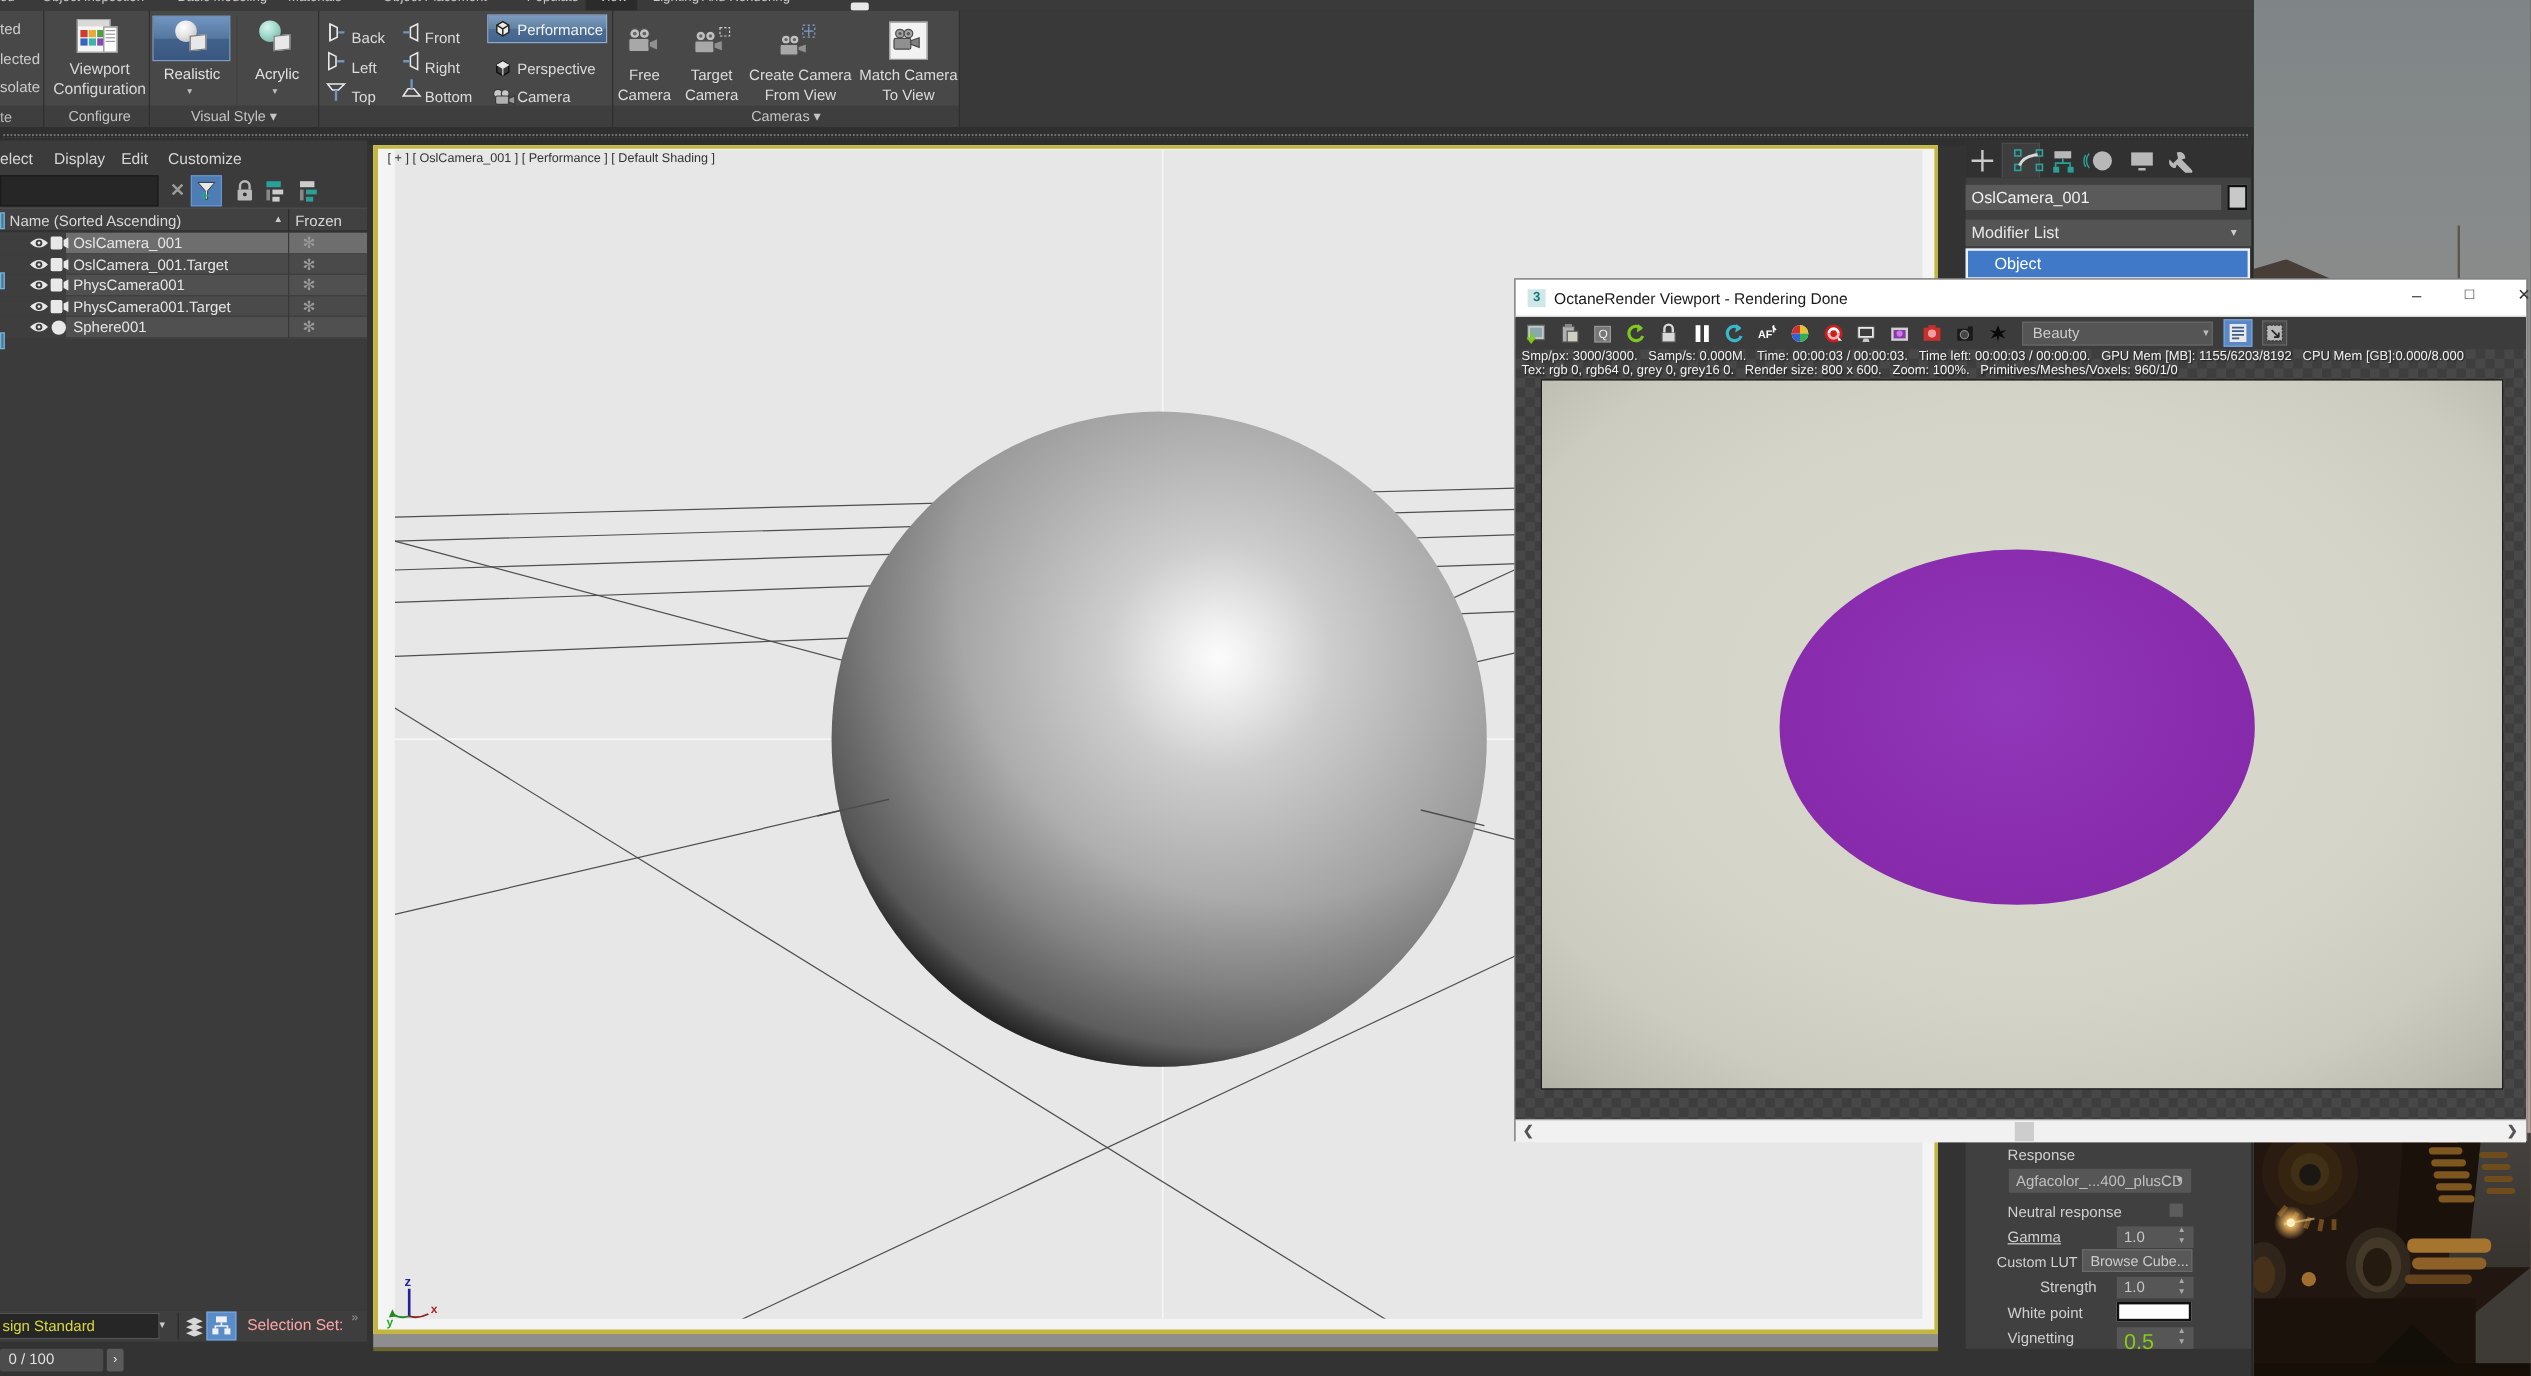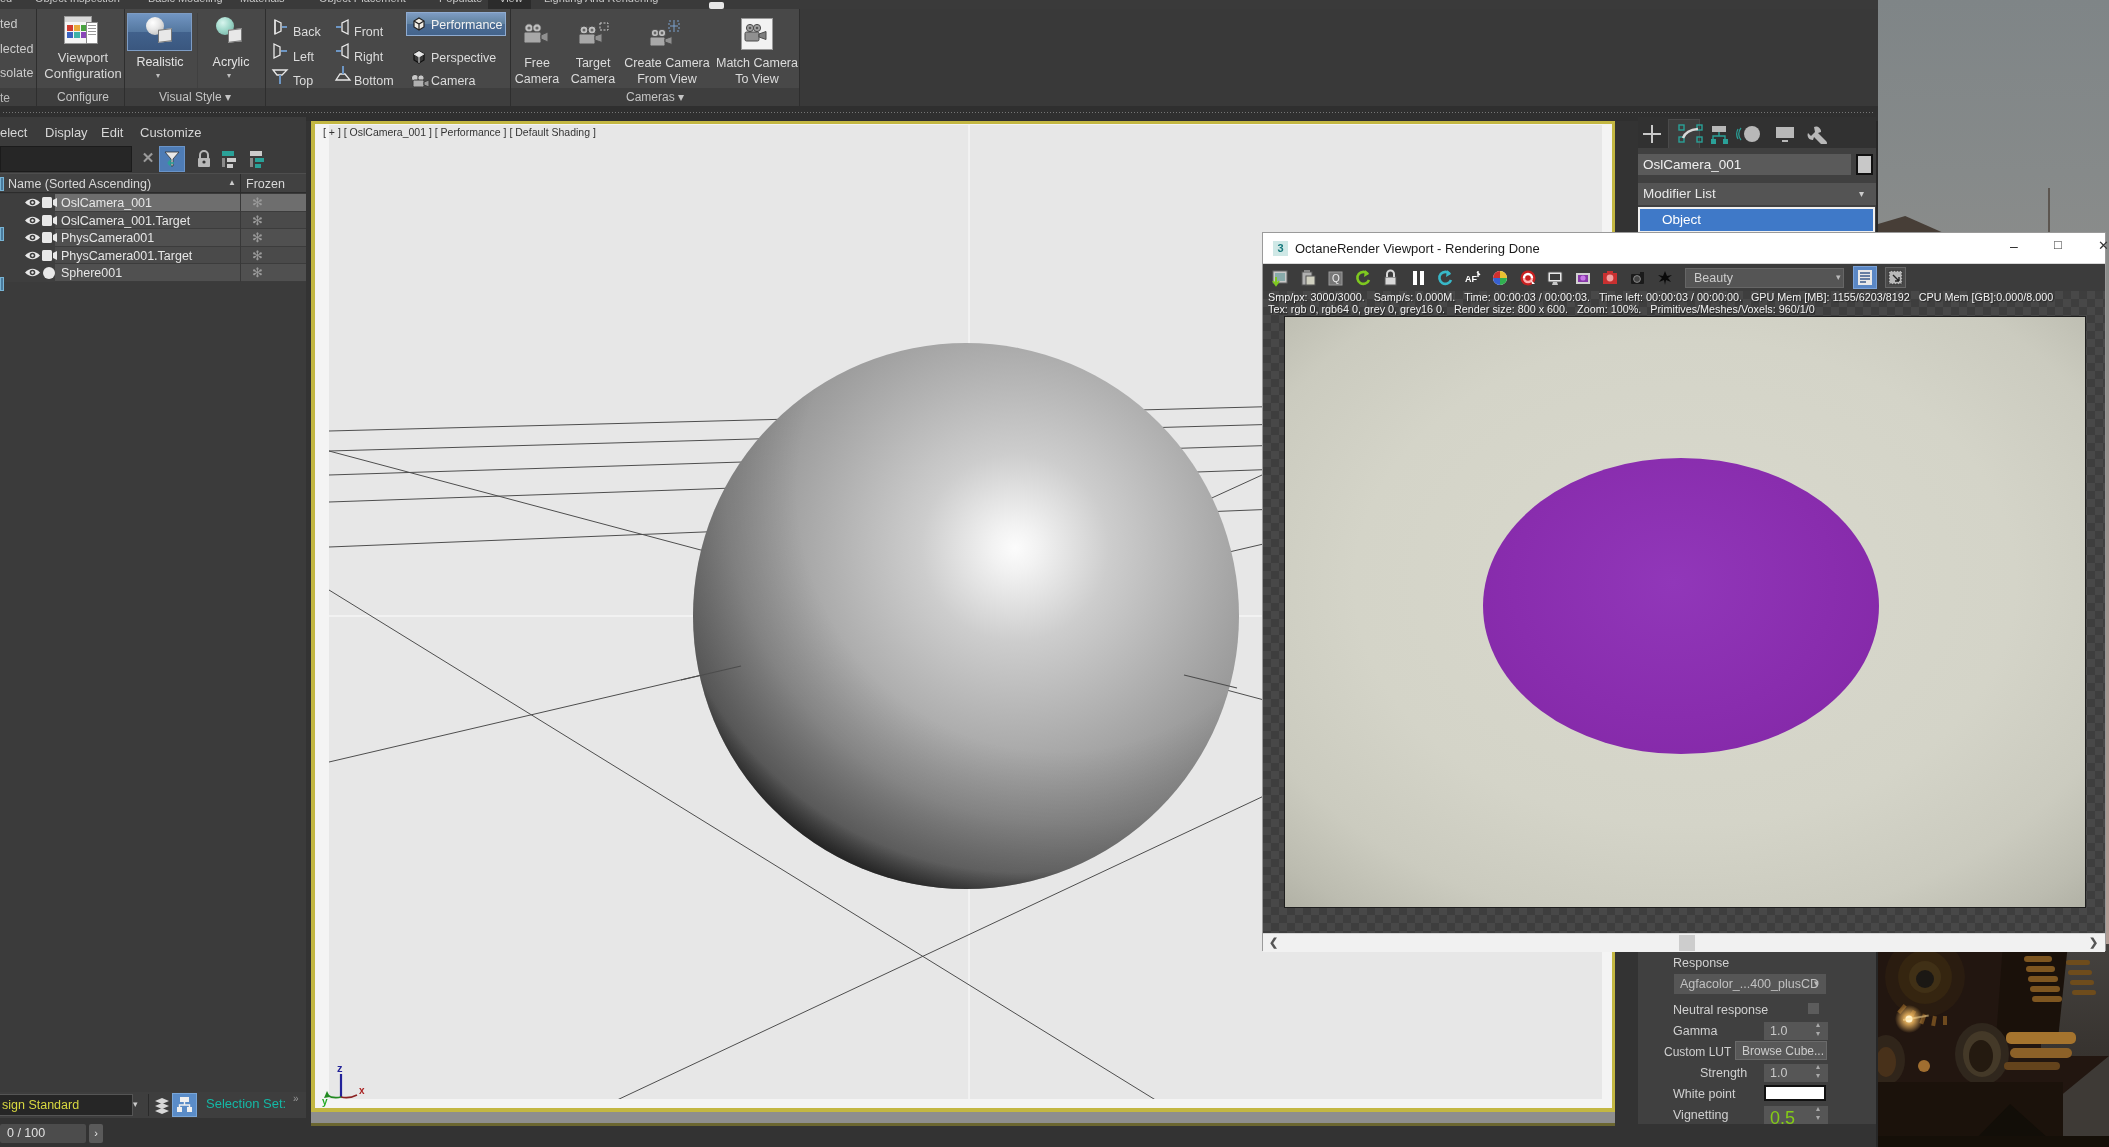--- a/index.html
+++ b/index.html
@@ -365,21 +365,21 @@
     <path d="M9 12 L16 15 L9 18 L2 15 Z" fill="#d8d8d8"></path>
   </svg>
   <div class="abs" style="left:172px; top:1px; width:25px; height:24px; background:#5a8cc8; border:1px solid #79a6d8;">
     <svg width="23" height="22" viewBox="0 0 23 22">
       <rect x="7" y="3" width="9" height="5" fill="#f0f0f0"></rect>
       <rect x="4" y="13" width="5" height="5" fill="#f0f0f0"></rect>
       <rect x="14" y="13" width="5" height="5" fill="#f0f0f0"></rect>
       <path d="M11.5 8 V11 M6.5 13 V11 H16.5 V13" stroke="#f0f0f0" fill="none" stroke-width="1.4"></path>
     </svg>
   </div>
-  <div class="abs" style="left:206px; top:4px; font-size:13px; color:#14b8a6;">Selection Set:</div>
+  <div class="abs" style="left:206px; top:4px; font-size:13px; color:#fca5a5;">Selection Set:</div>
   <div class="abs" style="left:293px; top:1px; font-size:10px; color:#999;">»</div>
 </div>
 <div class="abs" style="left:0; top:1124px; width:86px; height:19px; background:#4c4c4c; border-radius:2px;">
   <span class="abs" style="left:7px; top:2px; font-size:12.5px; color:#e0e0e0;">0 / 100</span>
 </div>
 <div class="abs" style="left:89px; top:1124px; width:14px; height:19px; background:#5a5a5a; border-radius:2px; color:#e8e8e8; font-size:11px; text-align:center; line-height:19px;">›</div>
 
 <div class="abs" id="vpframe" style="left:311px; top:121px; width:1304px; height:991px; background:#f4f4f4;
   border:3px solid #c3b742; border-left-width:4px; border-bottom-width:4px;">
   <div class="abs" id="vpcontent" style="left:14px; top:1px; width:1273px; height:974px; background:#e7e7e7; overflow:hidden;">
@@ -476,21 +476,21 @@
   </div>
 
   <div class="abs" style="left:36px; top:826px; width:117px; height:8px; background:#565656;"></div>
   <div class="abs" style="left:35px; top:839px; font-size:12.5px; color:#d0d0d0;">Response</div>
   <div class="abs" style="left:36px; top:857px; width:152px; height:20px; background:#565656;">
     <span class="abs" style="left:6px; top:3px; font-size:12.5px; color:#c0c0c0;">Agfacolor_...400_plusCD</span>
     <span class="abs" style="left:140px; top:4px; font-size:9px; color:#bbb;">▾</span>
   </div>
   <div class="abs" style="left:35px; top:886px; font-size:12.5px; color:#d0d0d0;">Neutral response</div>
   <div class="abs" style="left:170px; top:886px; width:11px; height:11px; background:#5c5c5c;"></div>
-  <div class="abs" style="left:35px; top:907px; font-size:12.5px; color:#d0d0d0;">Gamma</div>
+  <div class="abs" style="left:35px; top:907px; font-size:12.5px; color:#d0d0d0;text-decoration:underline;">Gamma</div>
   <div class="abs" style="left:126px; top:905px; width:64px; height:18px; background:#565656;">
     <span class="abs" style="left:6px; top:2px; font-size:12.5px; color:#c8c8c8;">1.0</span>
     <span class="abs" style="left:52px; top:-2px; font-size:8px; color:#aaa;">▴<br>▾</span>
   </div>
   <div class="abs" style="left:26px; top:928px; font-size:12px; color:#d0d0d0;">Custom LUT</div>
   <div class="abs" style="left:97px; top:924px; width:92px; height:19px; background:#585858; border:1px solid #6a6a6a;">
     <span class="abs" style="left:6px; top:2px; font-size:12px; color:#cccccc;">Browse Cube...</span>
   </div>
   <div class="abs" style="left:62px; top:949px; font-size:12.5px; color:#d0d0d0;">Strength</div>
   <div class="abs" style="left:126px; top:947px; width:64px; height:18px; background:#565656;">

